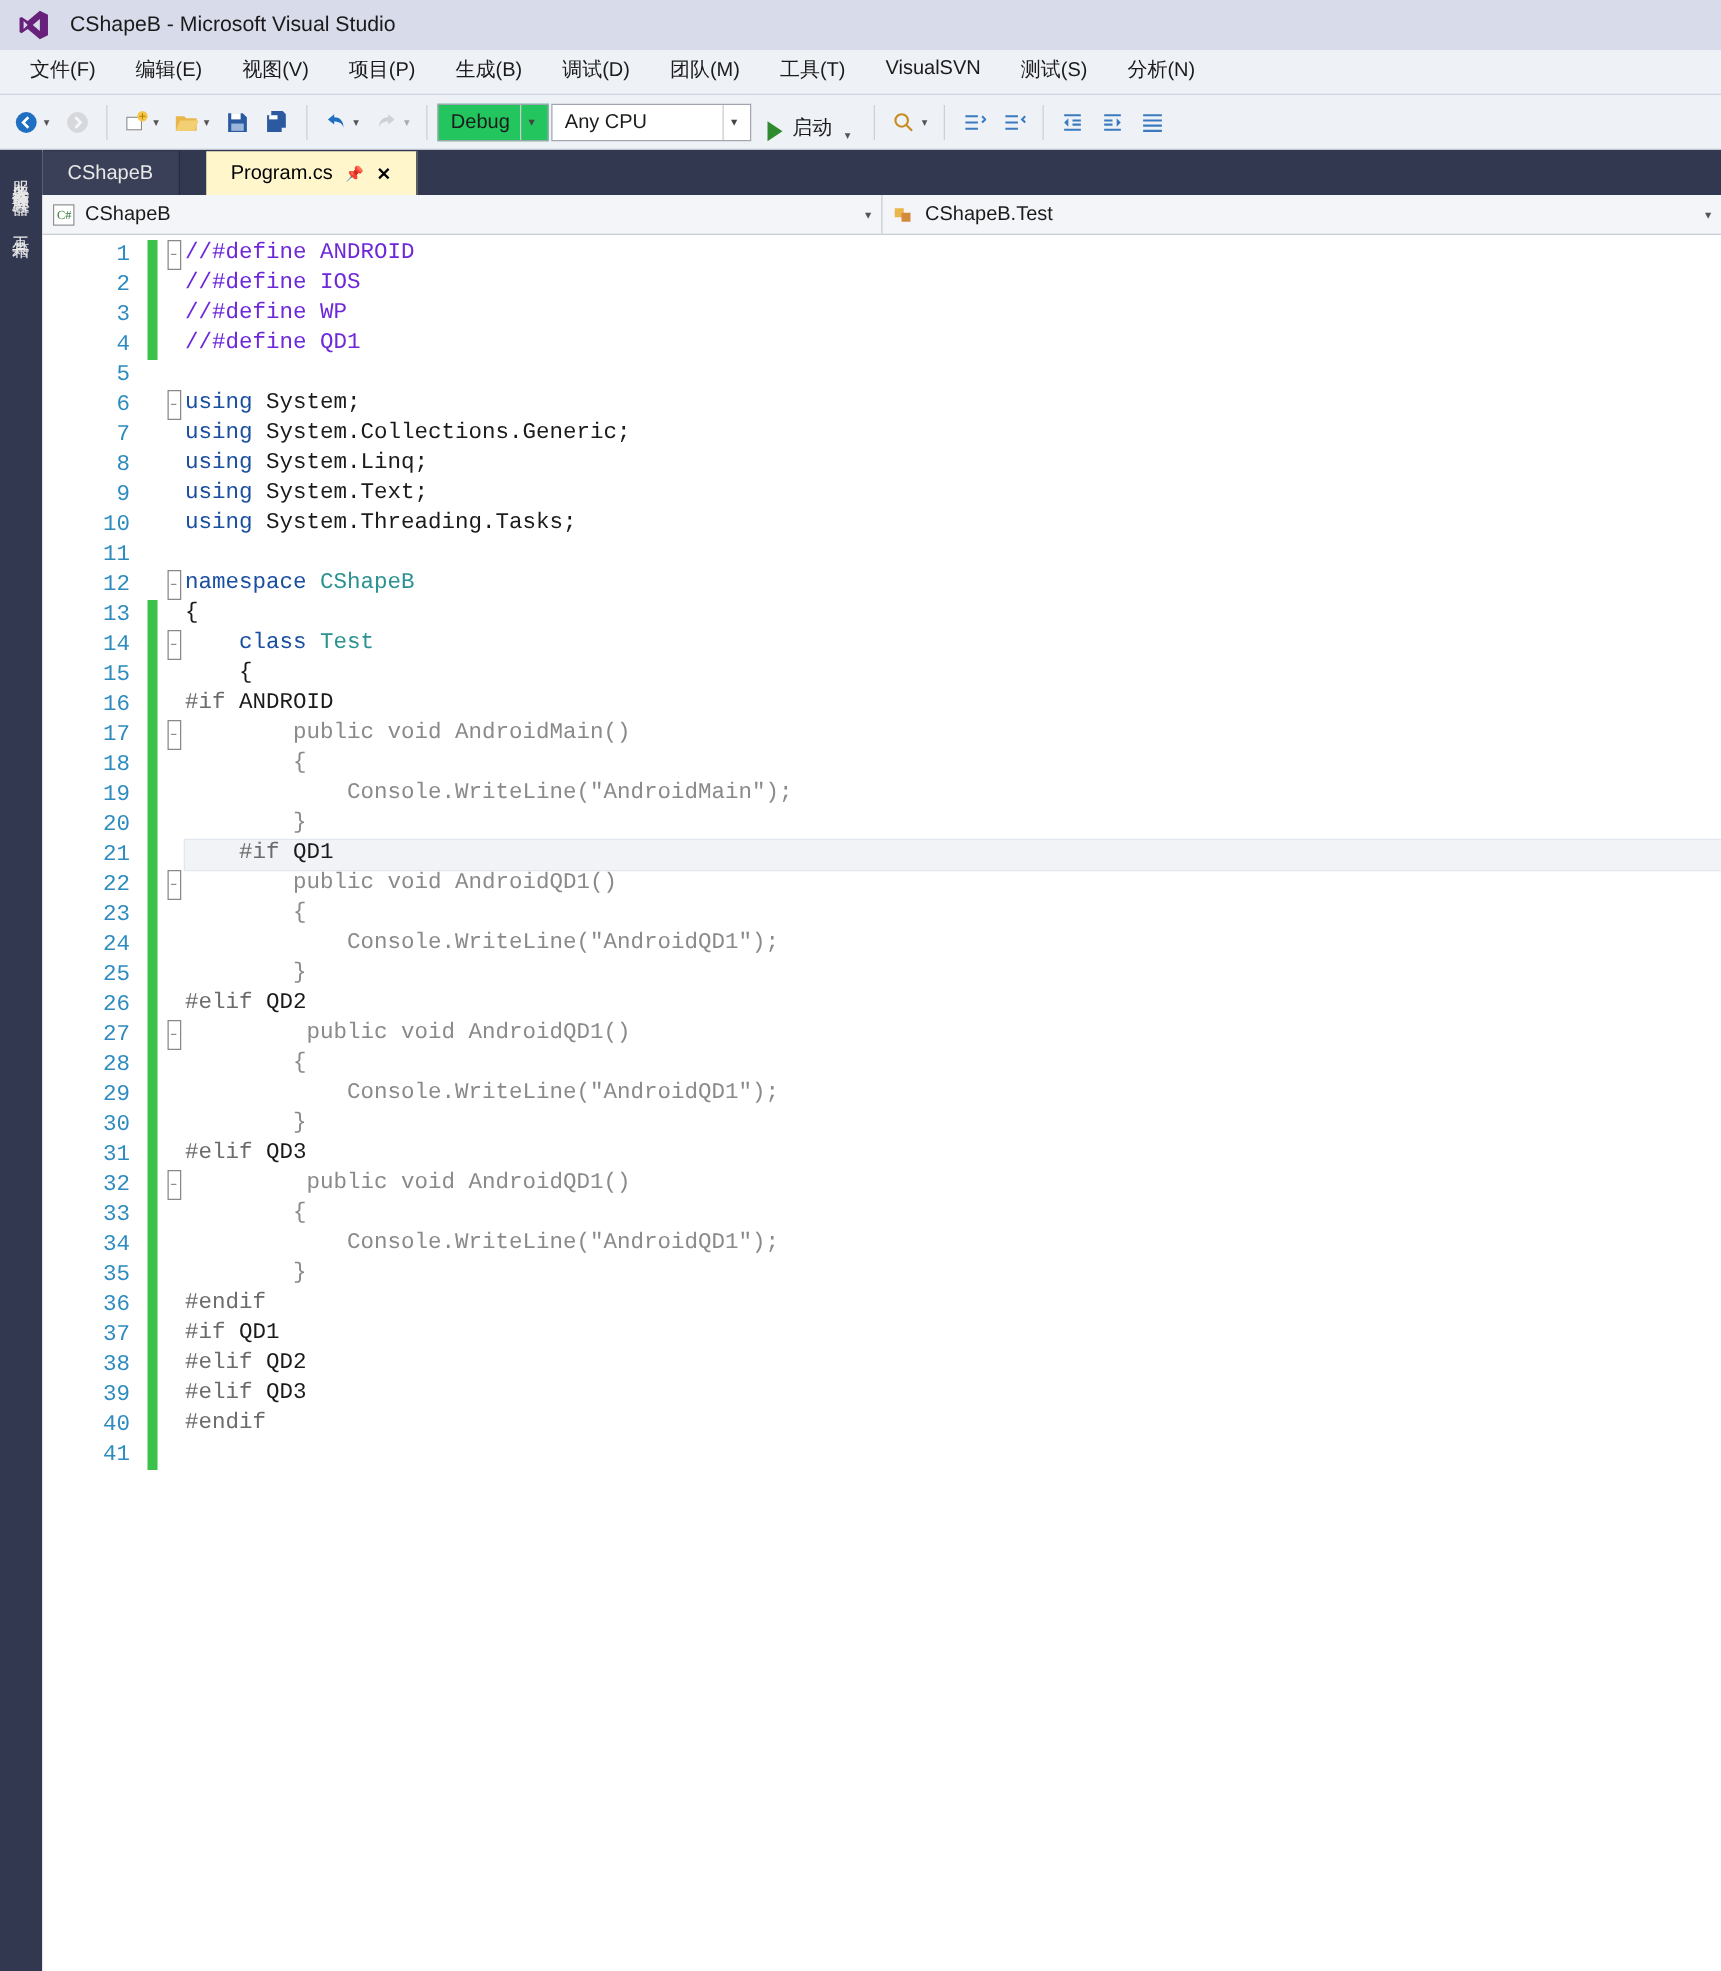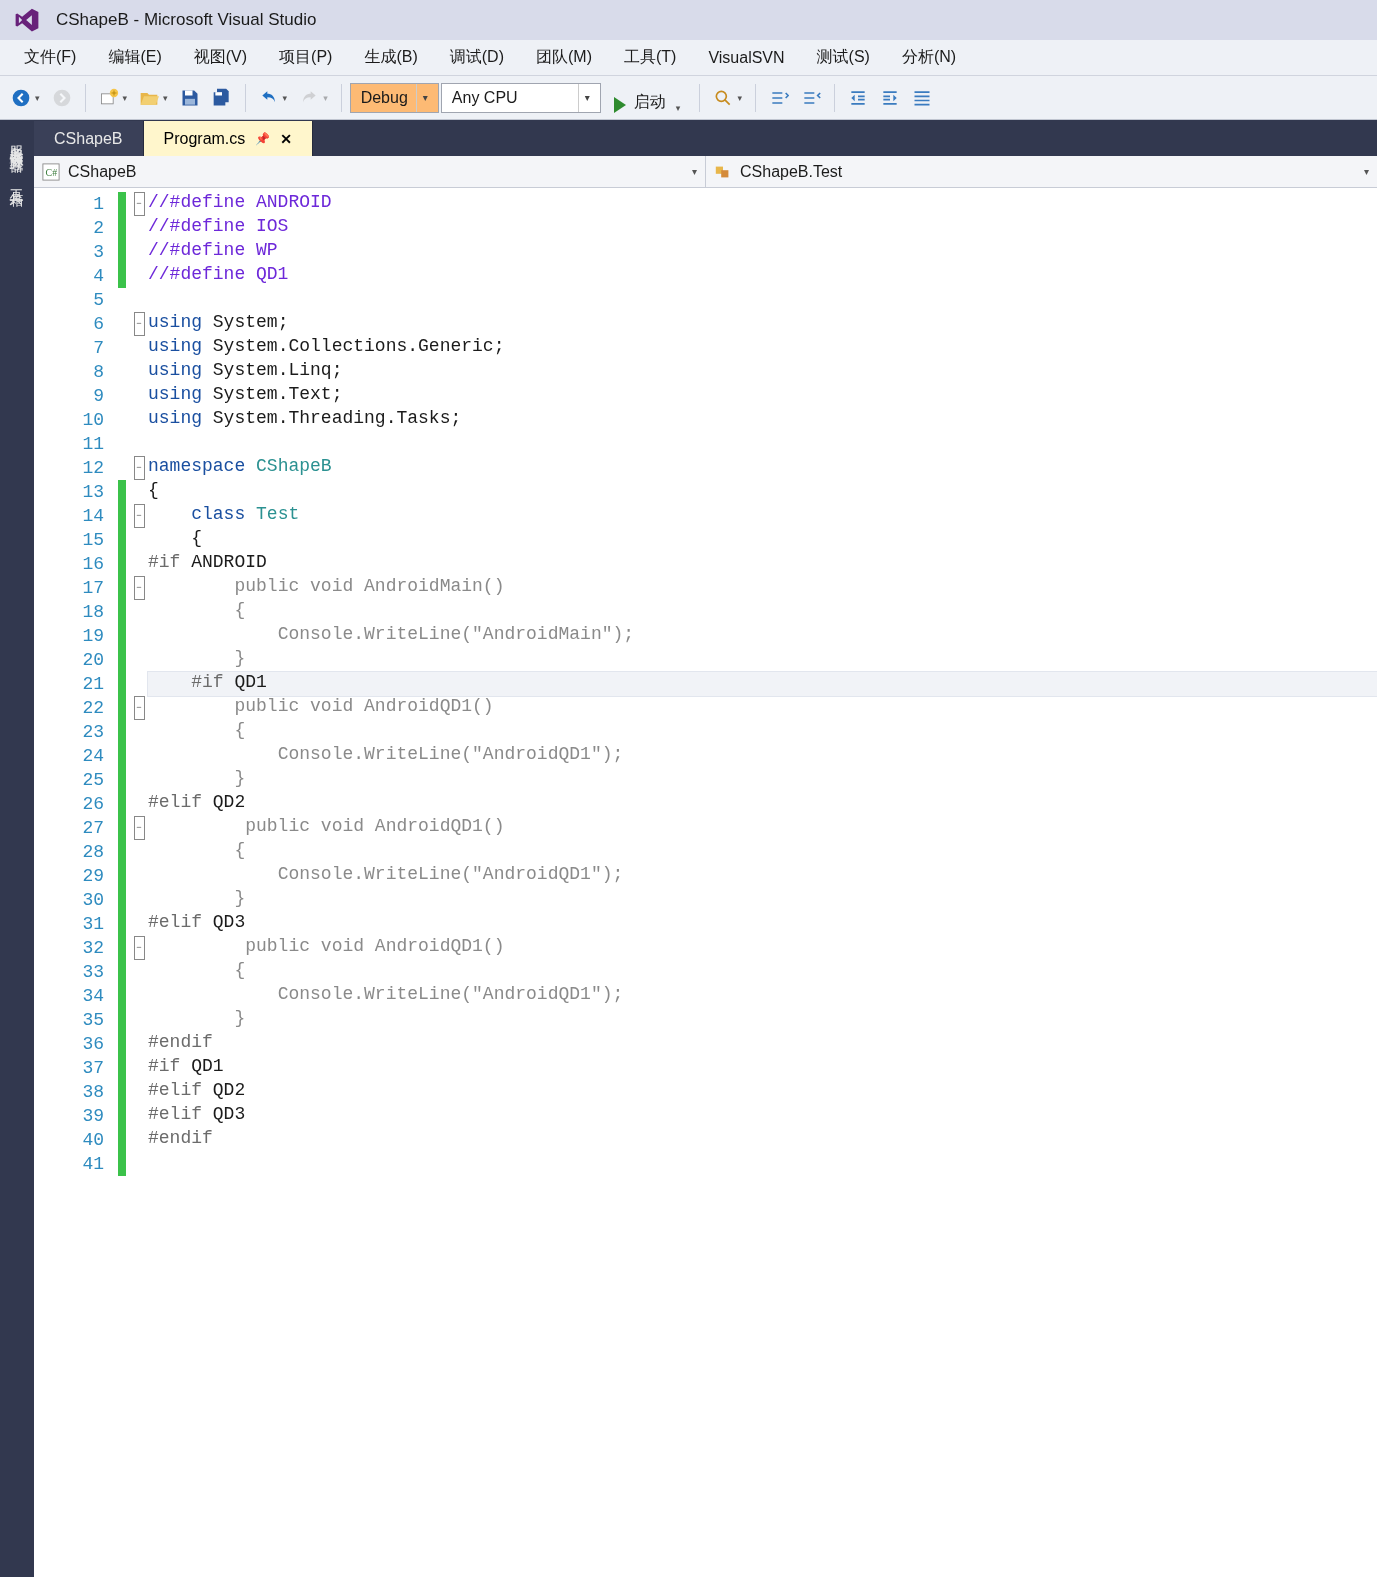--- a/index.html
+++ b/index.html
@@ -5,51 +5,51 @@
   * { box-sizing: border-box; margin: 0; padding: 0; }
   html, body { height: 100%; width: 100%; font-family: "Segoe UI", Tahoma, sans-serif; font-size: 14px; background: #eef1f6; color: #1b1b1b; overflow: hidden; }
 
   
   .titlebar { height: 40px; background: #d8dbea; display: flex; align-items: center; padding: 0 12px; gap: 14px; }
   .vs-logo { width: 30px; height: 30px; display: flex; align-items: center; justify-content: center; }
   .vs-logo svg { width: 26px; height: 26px; }
   .title-text { font-size: 17px; color: #1a1a1a; }
 
   
-  .menubar { height: 36px; background: #eef1f6; display: flex; align-items: center; padding: 0 8px; gap: 0; border-bottom: 1px solid #d0d4de; }
+  .menubar { height: 36px; background: #eef1f6; display: flex; align-items: flex-start; padding: 0 8px; gap: 0; border-bottom: 1px solid #d0d4de; }
   .menubar .item { padding: 6px 16px; font-size: 16px; cursor: default; }
 
   
   .toolbar { height: 44px; background: #eef1f6; display: flex; align-items: center; padding: 0 6px; gap: 2px; border-bottom: 1px solid #c0c5d0; }
   .toolbar .sep { width: 1px; height: 28px; background: #cbd0dc; margin: 0 6px; }
   .tbtn { min-width: 30px; height: 32px; display: flex; align-items: center; justify-content: center; padding: 0 4px; border: 1px solid transparent; cursor: default; gap: 2px; }
   .tbtn.disabled { opacity: 0.45; }
   .tbtn svg { width: 20px; height: 20px; }
   .dropdown-arrow { font-size: 9px; color: #555; margin-left: 2px; }
   .combo { height: 30px; border: 1px solid #a0a5b0; background: #fff; display: flex; align-items: center; padding: 0 4px 0 10px; font-size: 16px; min-width: 90px; gap: 8px; }
-  .combo.debug { min-width: 78px; background: #fdba74; }
+  .combo.debug { min-width: 78px; background: #22c55e; }
   .combo.anycpu { min-width: 160px; }
   .combo .arrow { border-left: 1px solid #ccc; padding: 0 6px; font-size: 10px; color: #444; height: 100%; display: flex; align-items: center; }
   .start-btn { display: flex; align-items: flex-end; gap: 8px; padding: 0 10px; height: 32px; border: 1px solid transparent; }
   .start-btn .play { width: 0; height: 0; border-left: 12px solid #2e8b2e; border-top: 8px solid transparent; border-bottom: 8px solid transparent; }
   .start-btn .lbl { font-size: 16px; }
 
   
   .body { display: flex; height: calc(100% - 40px - 36px - 44px); }
 
   .side-tabs { width: 34px; background: #32384f; display: flex; flex-direction: column; align-items: center; padding-top: 6px; gap: 12px; }
   .side-tab { writing-mode: vertical-rl; text-orientation: upright; color: #e8e8e8; font-size: 14px; padding: 8px 2px; letter-spacing: 2px; cursor: default; }
 
   .editor-zone { flex: 1; display: flex; flex-direction: column; background: #fff; min-width: 0; }
 
   
   .doc-tabs { height: 36px; background: #32384f; display: flex; align-items: flex-end; }
   .doc-tab { height: 35px; padding: 0 20px; display: flex; align-items: center; font-size: 16px; gap: 10px; border-right: 1px solid #252a3c; }
   .doc-tab.inactive { background: #3a4058; color: #e8e8e8; }
-  .doc-tab.active { background: #fff6cc; color: #000; }
+  .doc-tab.active { background: #fff6cc; color: #000; margin-left: 21px; }
   .doc-tab .pin { font-size: 12px; }
   .doc-tab .close { font-size: 14px; font-weight: bold; }
 
   
   .nav-bar { height: 32px; background: #f4f5f8; border-bottom: 1px solid #c8ccd6; display: flex; }
   .nav-cell { flex: 1; display: flex; align-items: center; padding: 0 8px; gap: 8px; border-right: 1px solid #c8ccd6; font-size: 16px; }
   .nav-cell:last-child { border-right: none; }
   .nav-cell .icon { width: 18px; height: 18px; display: flex; align-items: center; justify-content: center; }
   .nav-cell .arrow { font-size: 10px; color: #555; margin-left: auto; }
 

